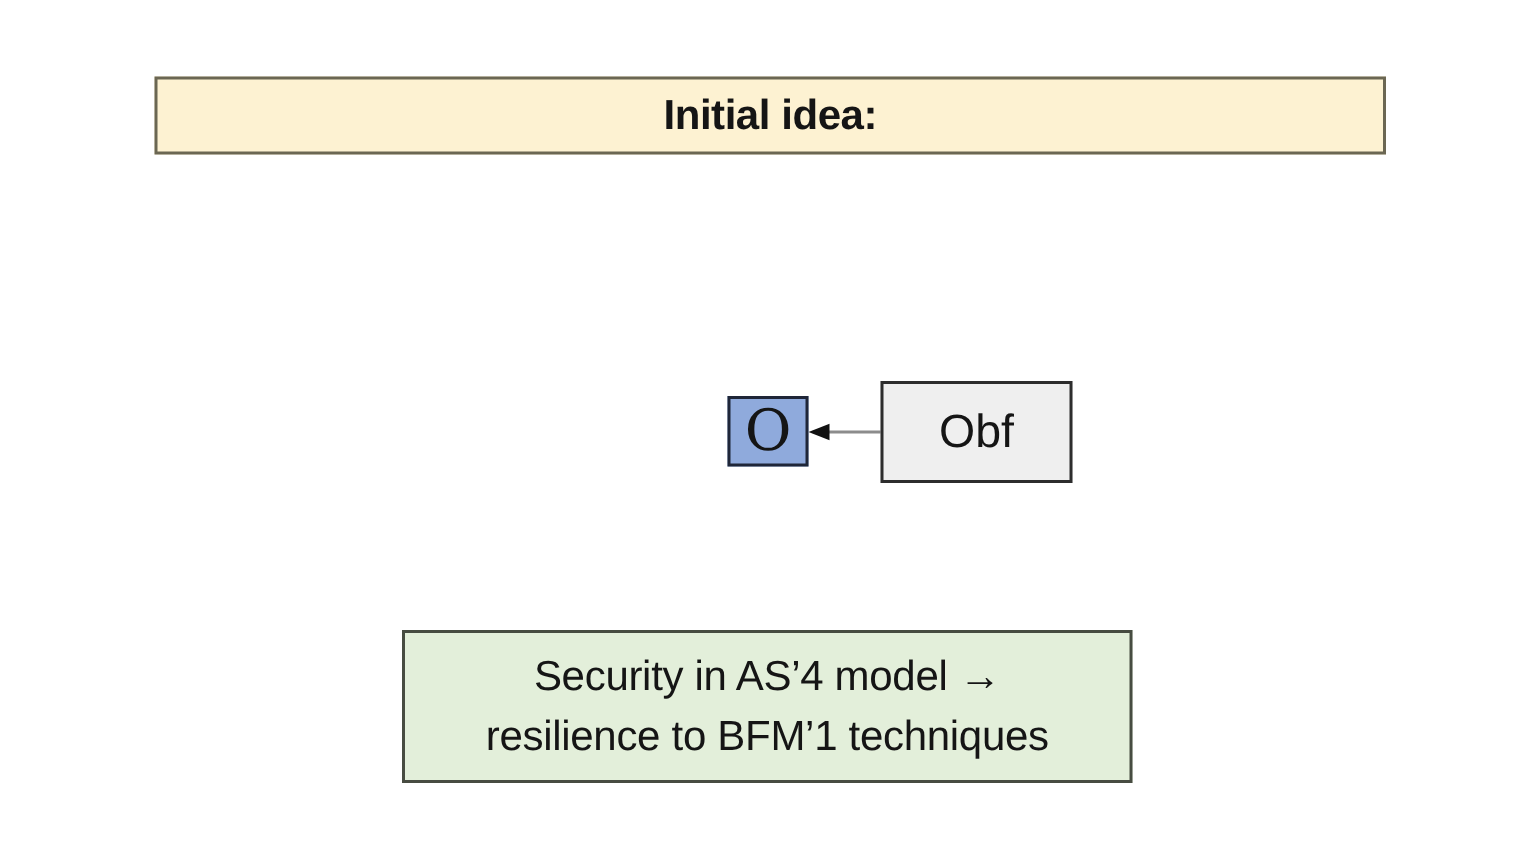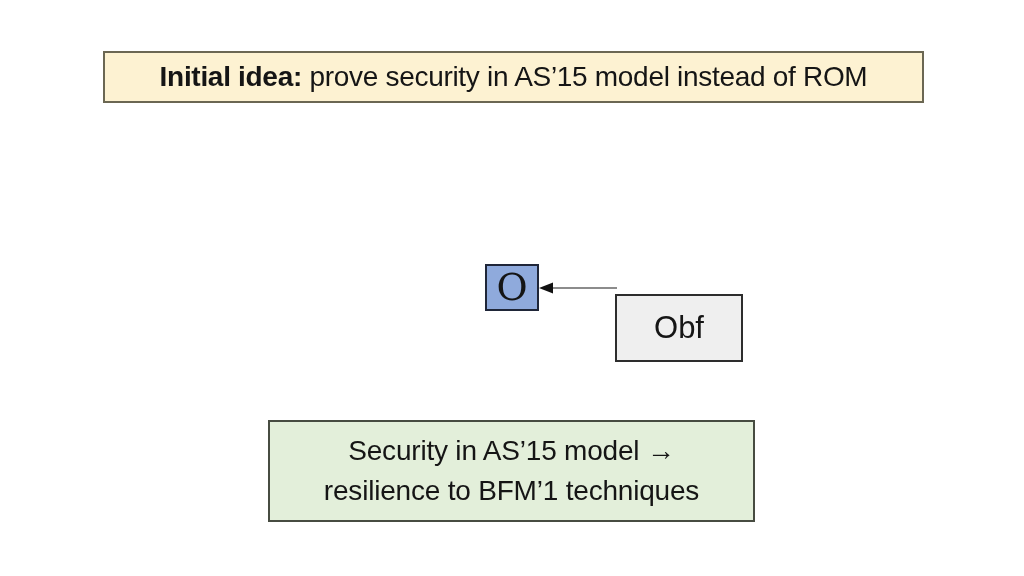--- a/index.html
+++ b/index.html
@@ -39,29 +39,28 @@
     justify-content: center;
   }
   .o-glyph {
     font-family: "DejaVu Serif", serif;
     font-size: 38px;
     line-height: 1;
     transform: translateY(-1px);
   }
   .obf-box {
     position: absolute;
-    left: 615px; top: 254px;
+    left: 587px; top: 254px;
     width: 128px; height: 68px;
     background: var(--obf-fill, #efefef);
     border: 2px solid var(--obf-border, #2d2d2d);
     display: flex;
     align-items: center;
     justify-content: center;
     font-size: 31px;
-    margin-top: 40px;
   }
   .arrow-svg {
     position: absolute;
     left: 539px; top: 280px;
     display: block;
   }
   .arrow-svg line {
     stroke: var(--arrow-line, #8c8c8c);
     stroke-width: 2;
   }
@@ -84,34 +83,33 @@
     letter-spacing: -0.2px;
   }
 </style>
 </head>
 <body>
 
 <div id="slide">
 
   <div class="title-box">
     <span class="bold">Initial idea:</span>
-      <span class="rest"> prove security in AS’15 model instead of ROM</span>
   </div>
 
   <div class="o-box">
     <span class="o-glyph">O</span>
   </div>
 
   <svg class="arrow-svg" width="78" height="16" viewBox="0 0 78 16" aria-hidden="true">
     <line x1="13" y1="8" x2="78" y2="8"></line>
     <polygon points="0,8 14,2.5 14,13.5"></polygon>
   </svg>
 
   <div class="obf-box">
     <span>Obf</span>
   </div>
 
   <div class="result-box">
-    <div>Security in AS’15 model →</div>
+    <div>Security in AS’4 model →</div>
     <div>resilience to BFM’1 techniques</div>
   </div>
 
 </div>
 
 </body></html>

